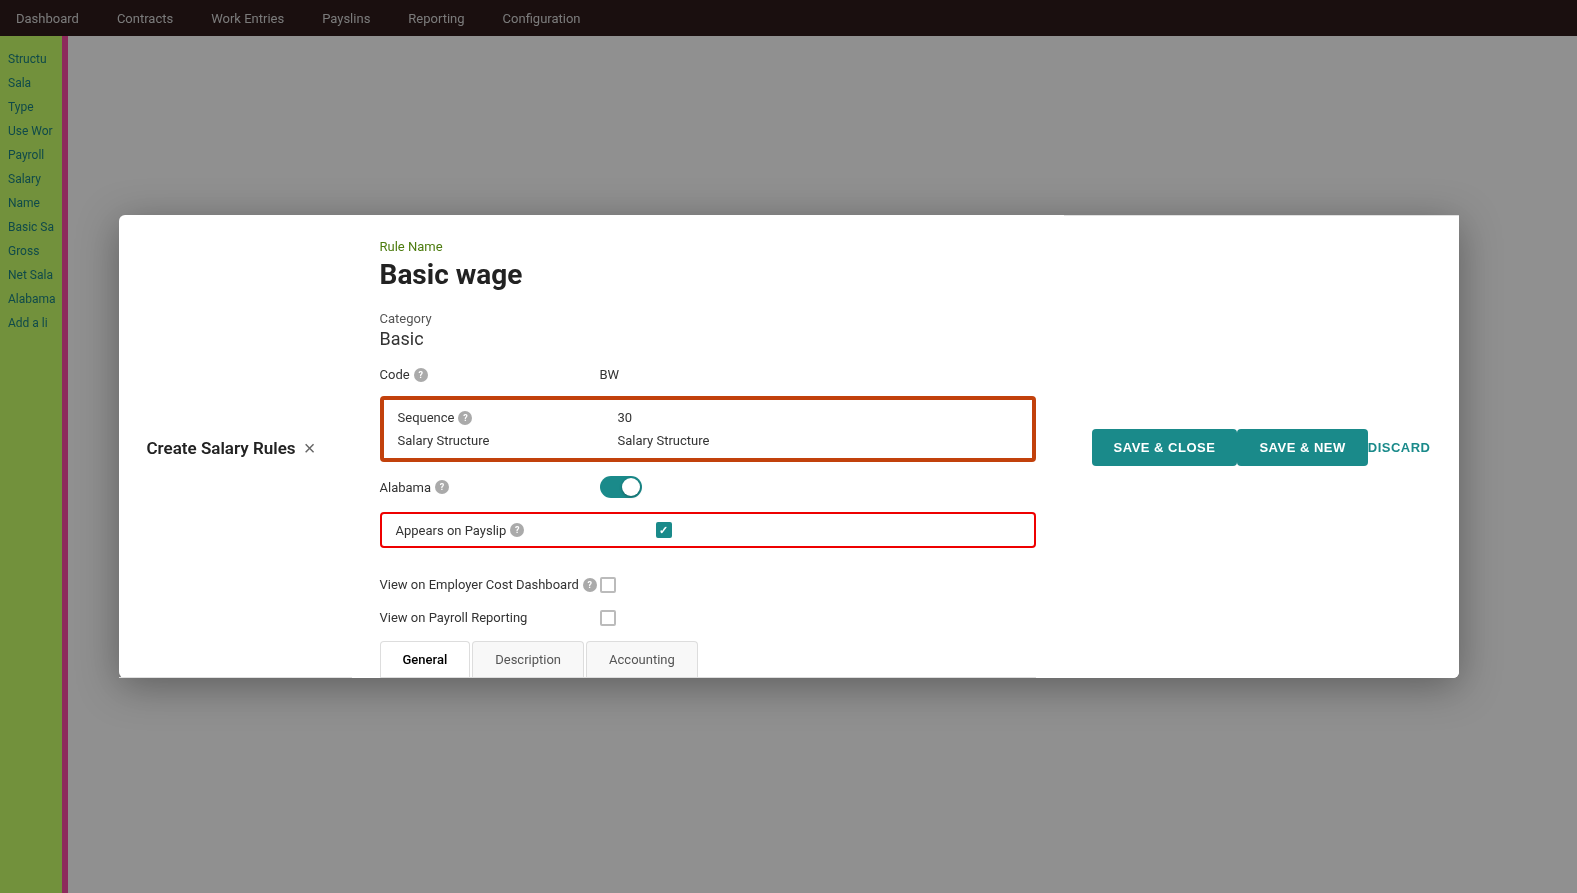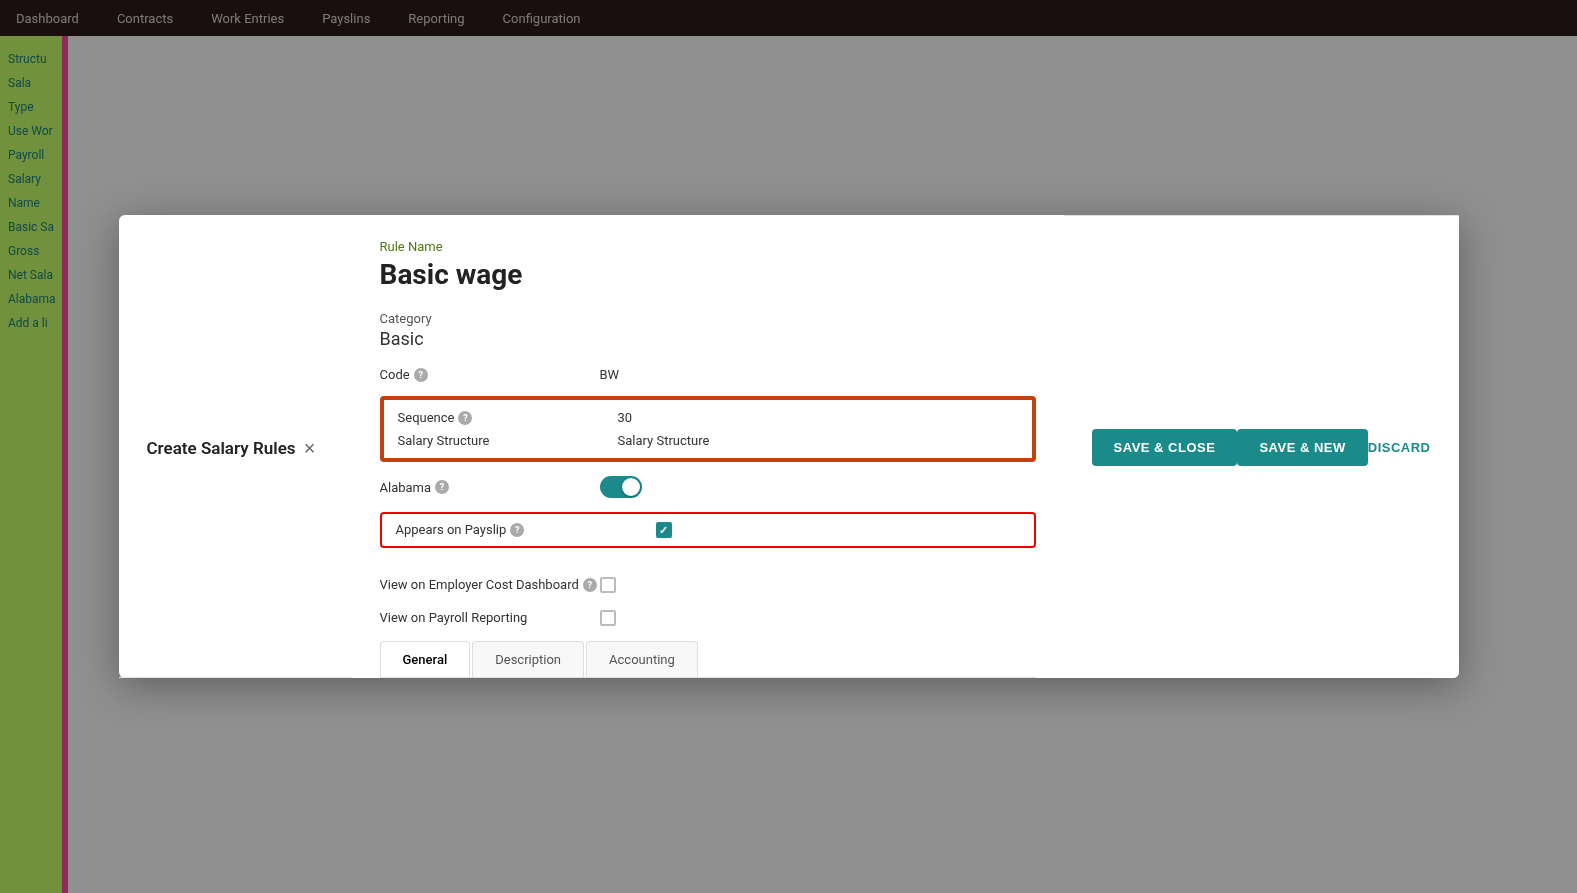--- a/index.html
+++ b/index.html
@@ -224,21 +224,21 @@
       cursor: pointer;
     }
 
     
     .payslip-highlight {
       border: 2px solid #e00;
       border-radius: 4px;
       padding: 8px 14px;
       margin-bottom: 28px;
       display: flex;
-      align-items: flex-start;
+      align-items: center;
       gap: 40px;
     }
 
     
     .tabs {
       display: flex;
       border-bottom: 1px solid #ddd;
       margin-top: 8px;
       gap: 2px;
     }

